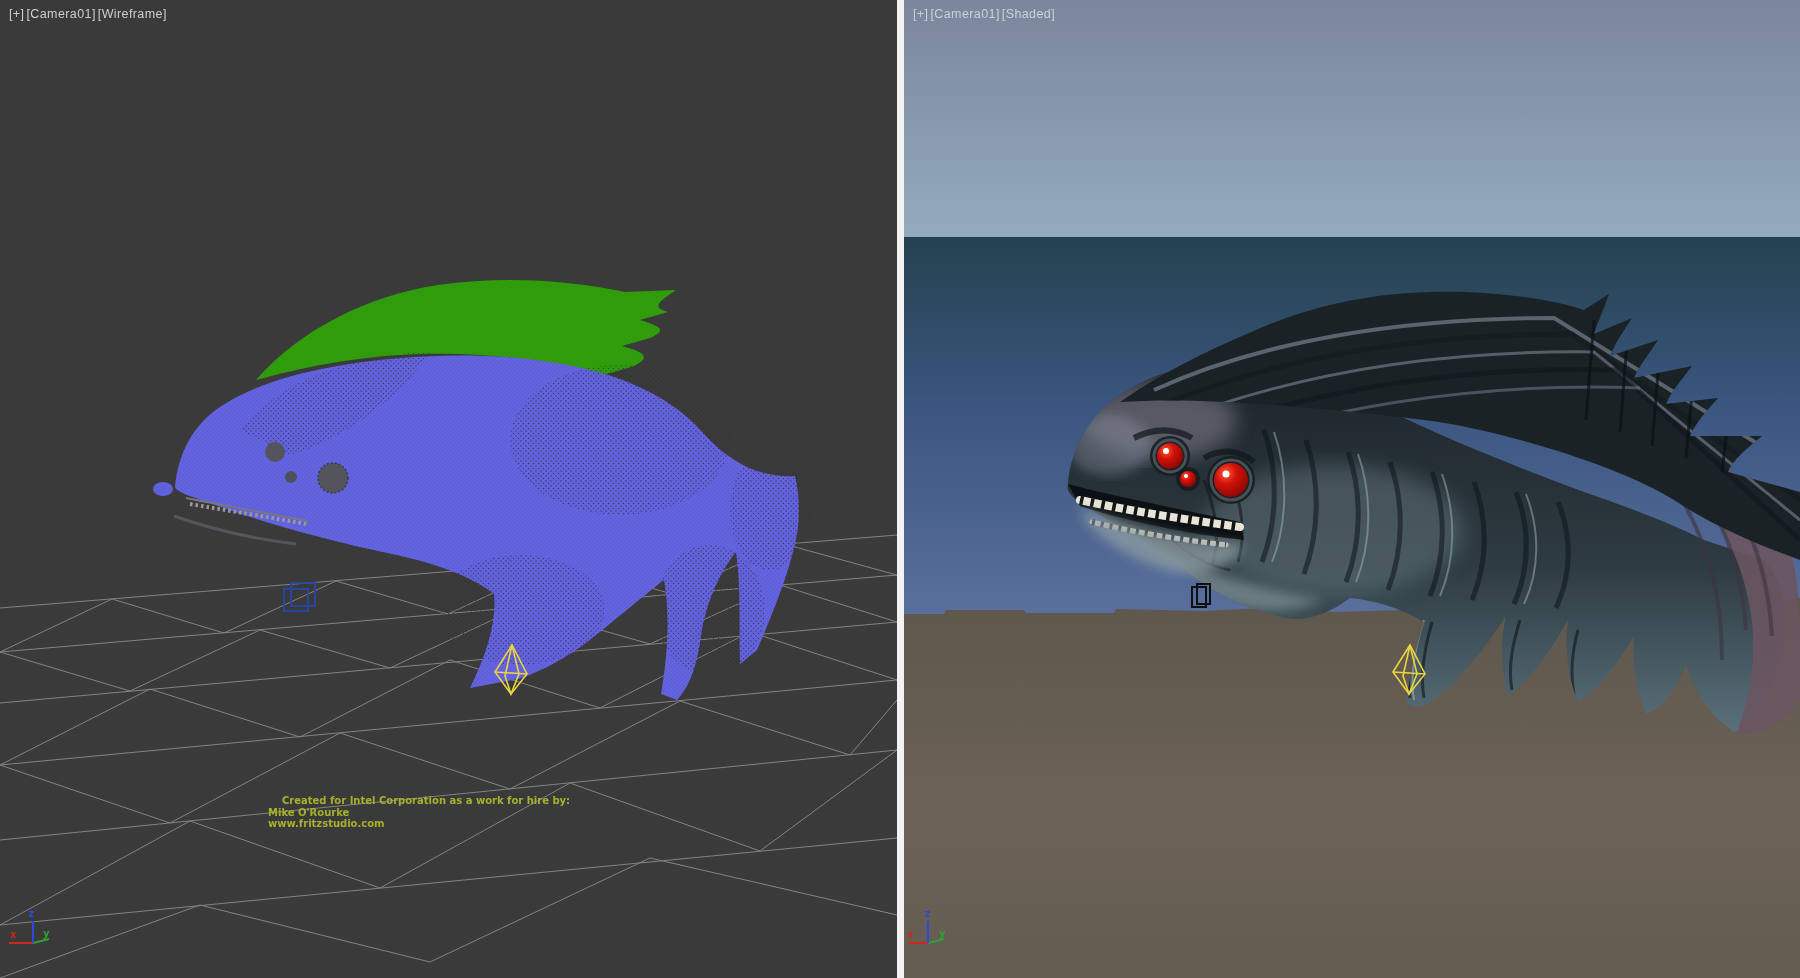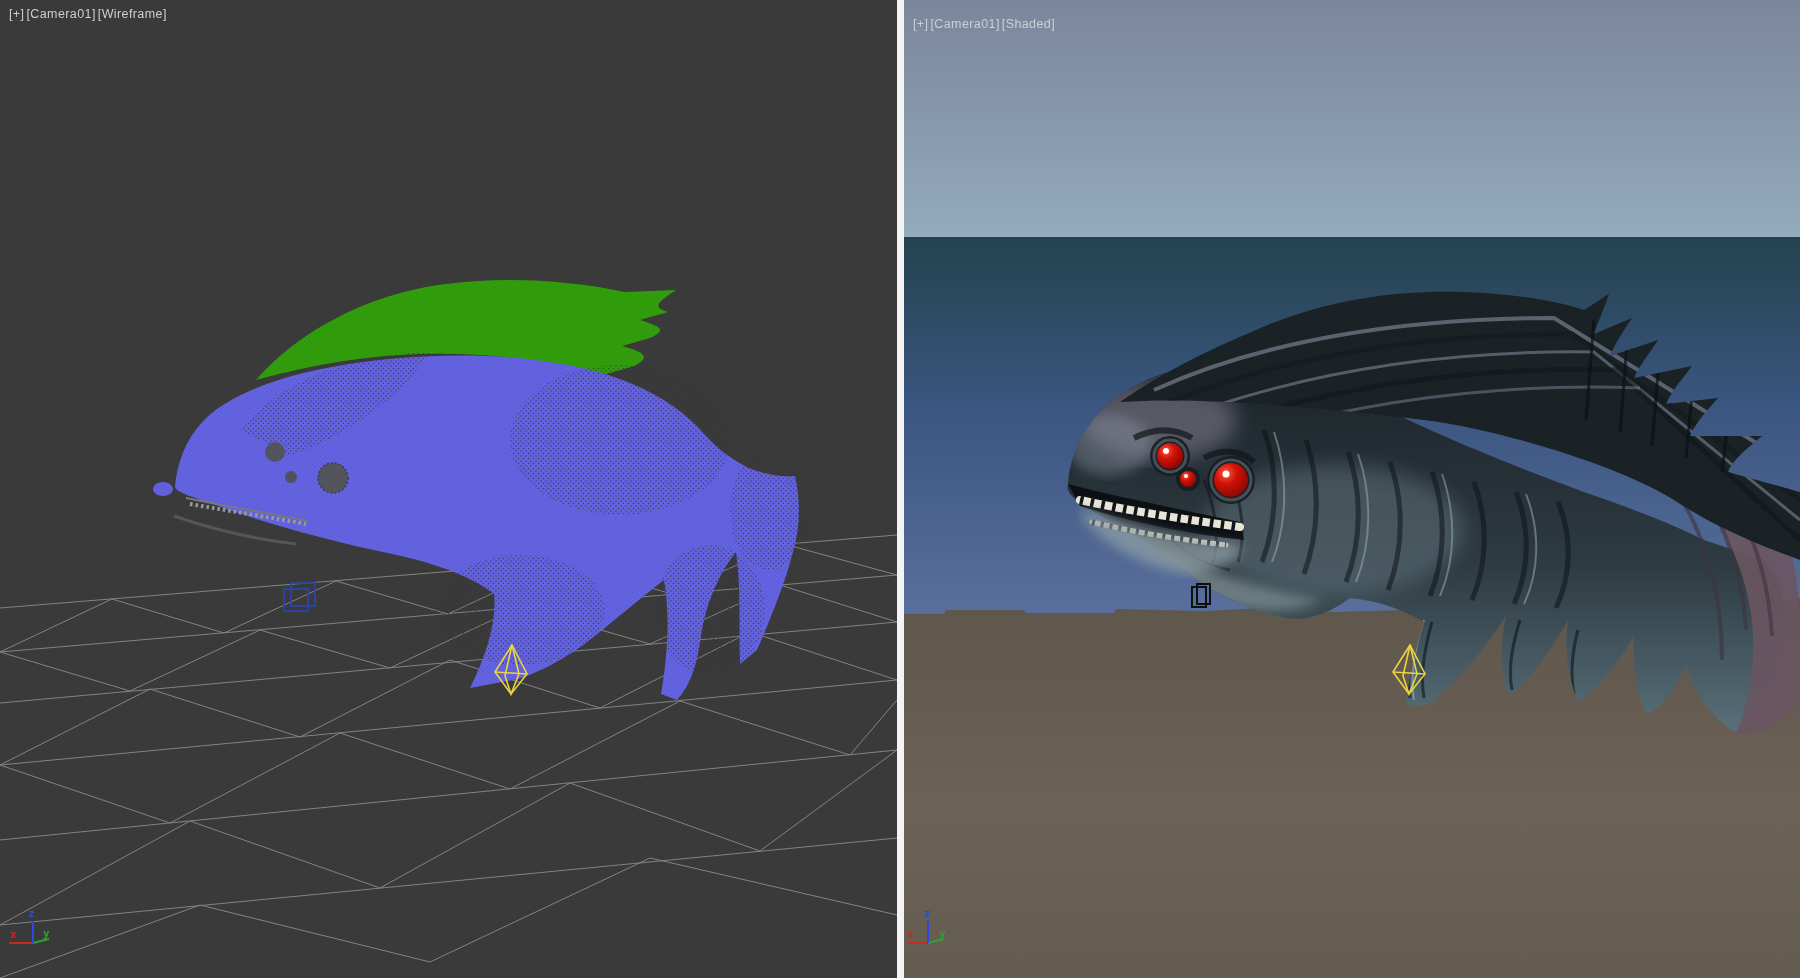--- a/index.html
+++ b/index.html
@@ -4,21 +4,21 @@
 <style>
   html,body{margin:0;padding:0;background:#000;}
   #stage{position:relative;width:1800px;height:978px;overflow:hidden;background:#101010;
          font-family:"Liberation Sans",sans-serif;}
   .vp{position:absolute;top:0;height:978px;overflow:hidden;}
   #vp-left{left:0;width:897px;background:#3A3A3A;}
   #divider{position:absolute;left:897px;top:0;width:7px;height:978px;background:#F3F3F3;cursor:col-resize;z-index:10;}
   #vp-right{left:904px;width:896px;background:#7B869B;}
   .vp-label{position:absolute;top:7px;left:9px;font-size:12.5px;letter-spacing:.4px;z-index:6;white-space:nowrap;}
   #vp-left .vp-label{color:#CFCFCF;text-align:center;}
-  #vp-right .vp-label{color:#C9D1DA;margin-top:10px;}
+  #vp-right .vp-label{color:#C9D1DA;}
   .vp-label span{margin-right:2px;cursor:pointer;}
   .annot{position:absolute;z-index:5;font-family:"DejaVu Sans",sans-serif;font-weight:bold;
          font-size:10px;line-height:11.5px;color:#A6B12A;white-space:nowrap;}
   #annot-left{left:268px;top:795px;}
   .annot .ind{padding-left:14px;}
   svg.scene{position:absolute;top:0;left:0;}
   .axis-txt{font-family:"DejaVu Sans Mono",monospace;font-size:11px;font-weight:bold;}
 </style>
 </head>
 <body>
@@ -132,20 +132,25 @@
         <text class="axis-txt" x="10" y="938" fill="#C62A20">x</text>
         <text class="axis-txt" x="43" y="937" fill="#2FA32F">y</text>
         <text class="axis-txt" x="28" y="917" fill="#2B49E0">z</text>
       </g>
     </svg>
 
     <div class="vp-label">
       <span>[+]</span><span>[Camera01]</span><span>[Wireframe]</span>
     </div>
 
+    <div class="annot" id="annot-left">
+      <div class="ind">Created for Intel Corporation as a work for hire by:</div>
+      <div>Mike O'Rourke</div>
+      <div>www.fritzstudio.com</div>
+    </div>
   </div>
 
   <div id="divider"></div>
 
   <div id="vp-right" class="vp">
     <svg class="scene" width="896" height="978" viewBox="0 0 896 978">
       <defs>
         <linearGradient id="skyG" x1="0" y1="0" x2="0" y2="1">
           <stop offset="0" stop-color="#7B869B"></stop>
             <stop offset="1" stop-color="#93ABBD"></stop>

